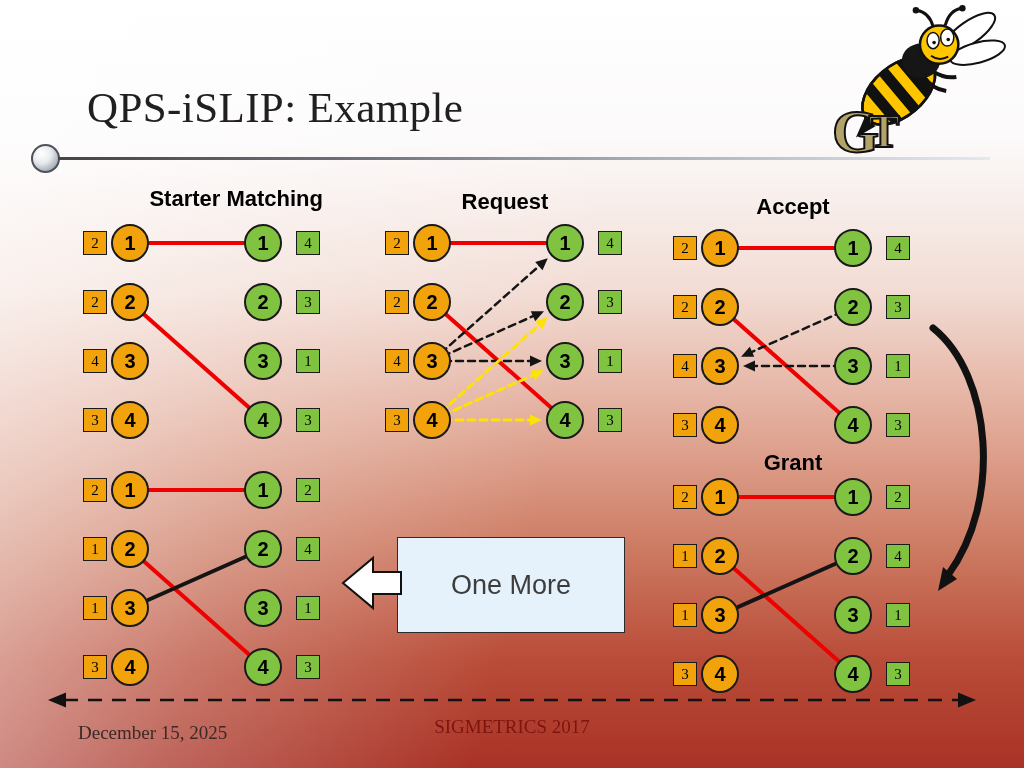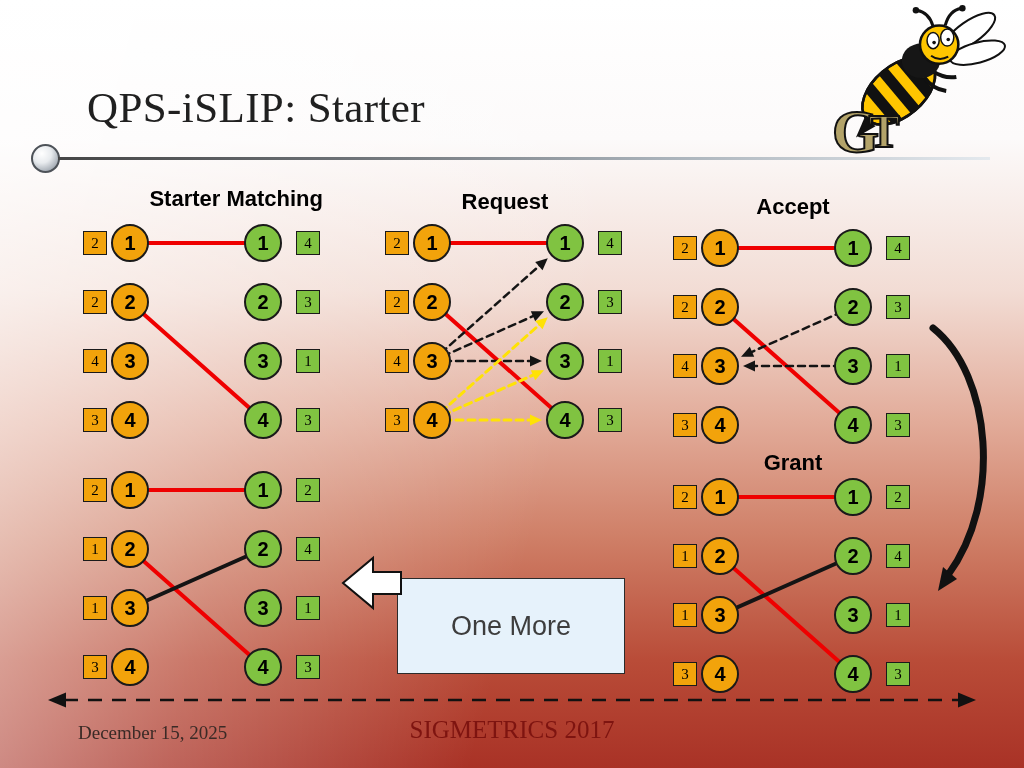--- a/index.html
+++ b/index.html
@@ -40,35 +40,35 @@
     position:absolute; width:24px; height:24px; border:1.5px solid #1a1a1a;
     display:flex; align-items:center; justify-content:center;
     font-family:"Liberation Serif", serif; font-size:15px; color:#000; z-index:2;
   }
   .decor { position:absolute; left:0; top:0; z-index:3; pointer-events:none; }
   .mascot { position:absolute; left:828px; top:2px; width:192px; height:162px; z-index:2; }
   .callout {
     position:absolute; left:397px; top:537px; width:228px; height:96px;
     background:#E6F2FB; border:1px solid #2b2b2b; z-index:2;
     display:flex; flex-direction:column; align-items:center; justify-content:center;
-    font-size:27px; color:#3d3d3d; line-height:1.22;margin-top:41px;
+    font-size:27px; color:#3d3d3d; line-height:1.22;
   }
   .footer-date {
     position:absolute; left:78px; top:722px;
     font-family:"Liberation Serif", serif; font-size:19px; color:#3a2a26;
   }
   .footer-conf {
     position:absolute; left:0; top:716px; width:1024px; text-align:center;
-    font-family:"Liberation Serif", serif; font-size:25px; color:#7E1410;
+    font-family:"Liberation Serif", serif; font-size:19px; color:#7E1410;
   }
 </style>
 </head>
 <body>
 
-<h1 class="slide-title">QPS-iSLIP: Starter</h1>
+<h1 class="slide-title">QPS-iSLIP: Example</h1>
 <div class="title-ball"></div>
 <div class="title-rule"></div>
 
 <svg class="mascot" viewBox="0 0 190 160">
   <path d="M 104 24 Q 100 10 88 8" stroke="#111" stroke-width="3" fill="none"></path>
   <path d="M 116 23 Q 120 8 132 6" stroke="#111" stroke-width="3" fill="none"></path>
   <circle cx="87" cy="8" r="3.2" fill="#111"></circle>
   <circle cx="133" cy="6" r="3.2" fill="#111"></circle>
   <ellipse cx="140" cy="30" rx="30" ry="11" fill="#ffffff" stroke="#111" stroke-width="2" transform="rotate(-35 140 30)"></ellipse>
   <ellipse cx="148" cy="50" rx="28" ry="10" fill="#ffffff" stroke="#111" stroke-width="2" transform="rotate(-15 148 50)"></ellipse>

